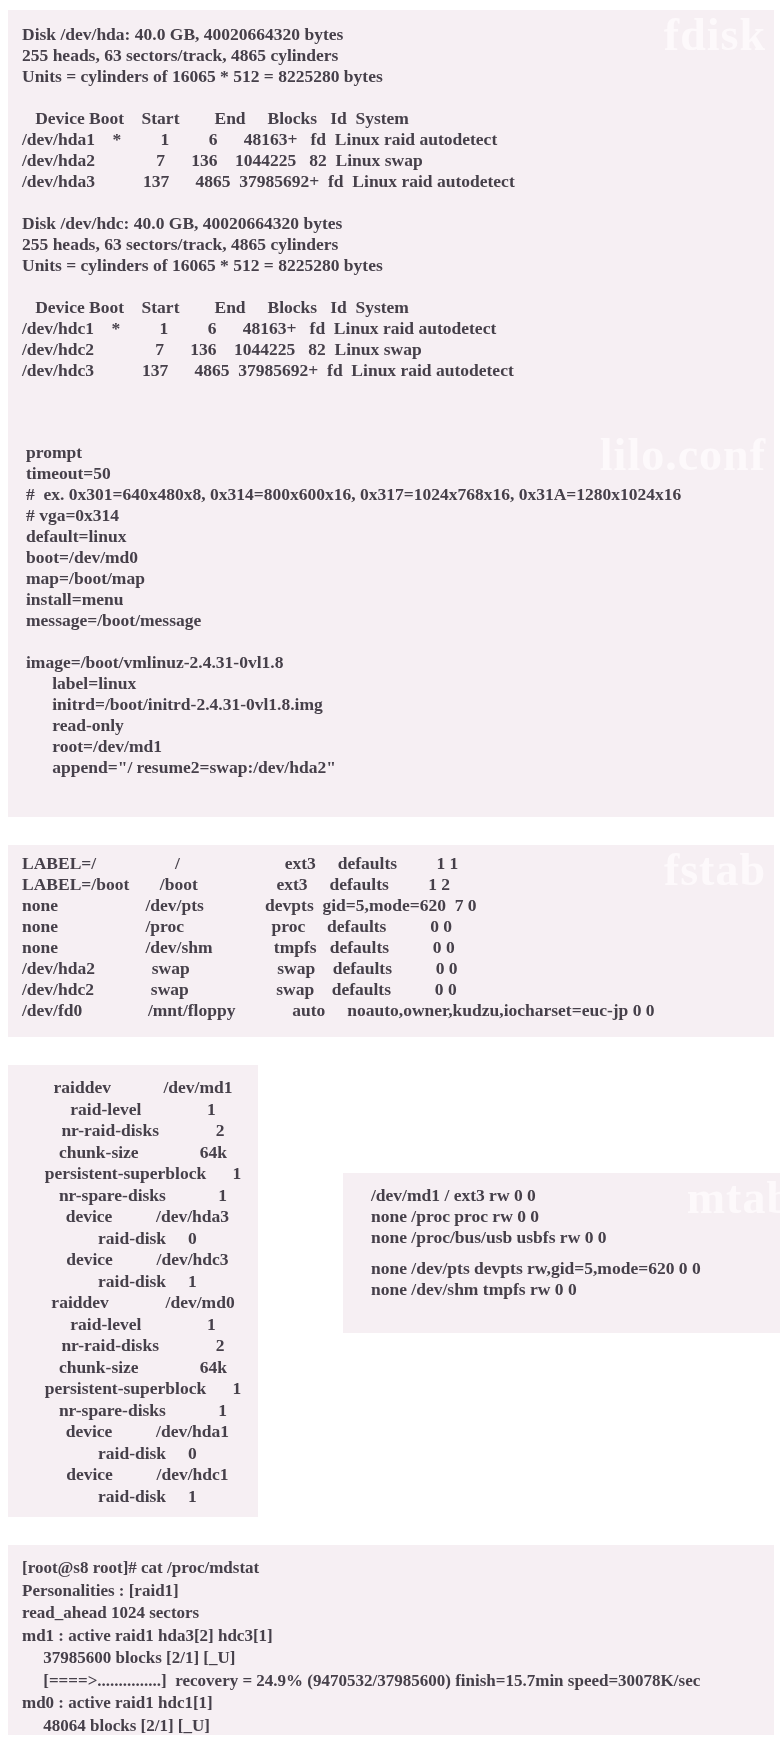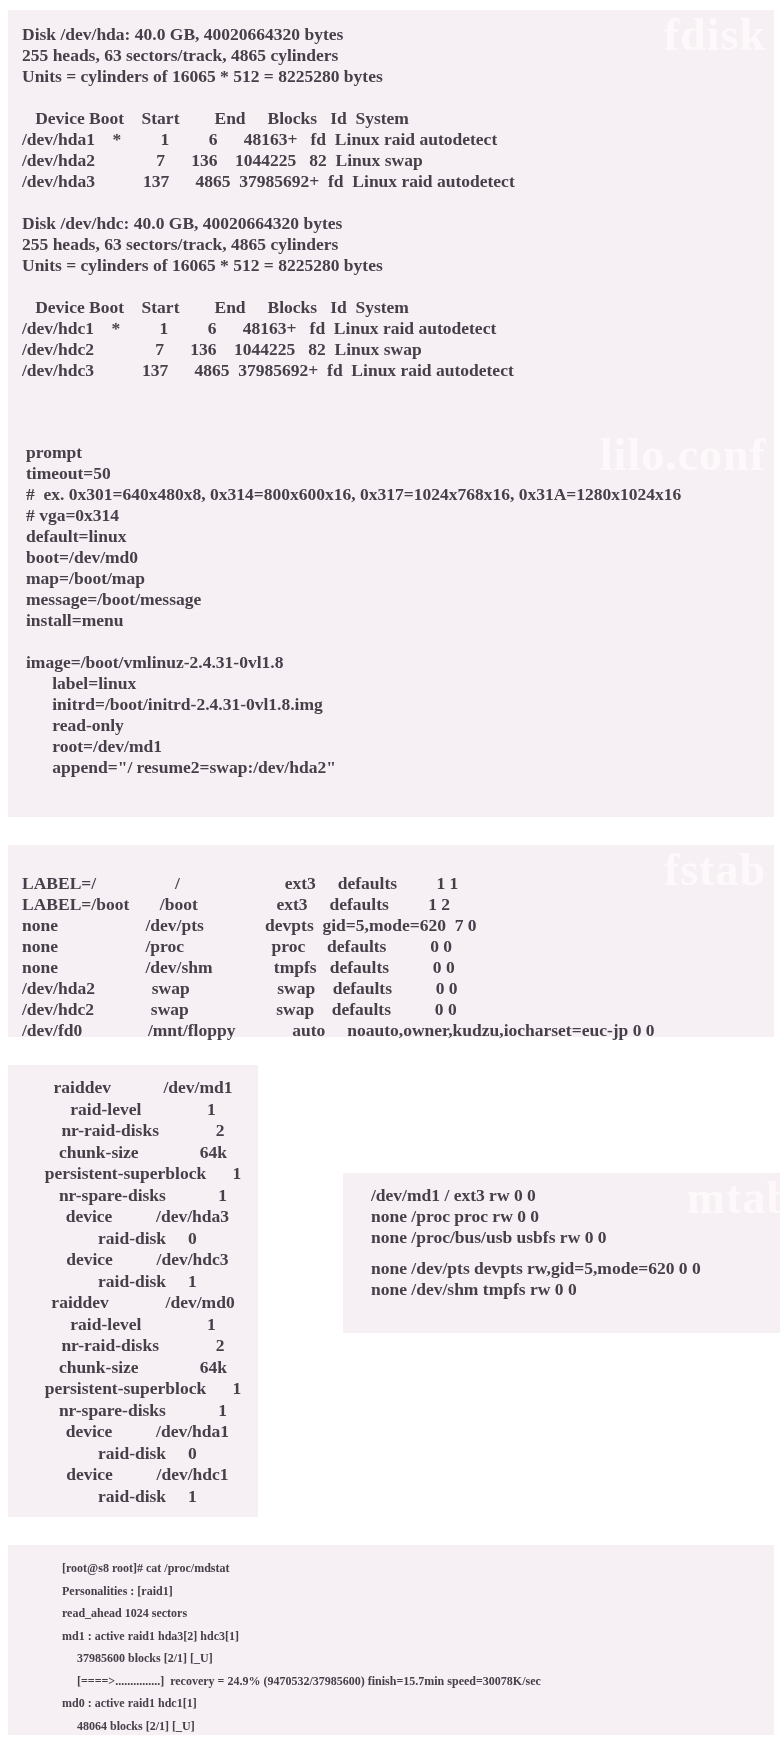--- a/index.html
+++ b/index.html
@@ -41,27 +41,27 @@
   }
   .line {
     white-space: pre;
     font-size: 17.5px;
     line-height: 21px;
     min-height: 21px;
   }
   
   .panel-fdisk   { left: 8px;   top: 10px;   width: 766px; height: 468px; padding: 14px 0 0 14px; }
   .panel-lilo    { left: 8px;   top: 430px;  width: 766px; height: 387px; padding: 12px 0 8px 18px; }
-  .panel-fstab   { left: 8px;   top: 845px;  width: 766px; height: 192px; padding: 28px 0 0 14px; }
+  .panel-fstab   { left: 8px;   top: 845px;  width: 766px; height: 192px; padding: 8px 0 0 14px; }
   .panel-raidtab { left: 8px;   top: 1065px; width: 250px; height: 452px; padding: 12px 0 0 20px; }
   .panel-raidtab .line { line-height: 21.5px; min-height: 21.5px; text-align: center; }
   .panel-mtab    { left: 322px; top: 1173px; width: 458px; height: 160px; padding: 12px 12px 0 28px; margin-left: 21px; }
   .panel-mtab .line.gap { min-height: 10px; line-height: 10px; }
   .panel-mdstat  { left: 8px;   top: 1545px; width: 766px; height: 190px; padding: 12px 0 0 14px; }
-  .panel-mdstat .line { line-height: 22.5px; min-height: 22.5px; font-size: 12px; margin-left: 40px; }
+  .panel-mdstat .line { line-height: 22.5px; min-height: 22.5px; font-size: 17px; }
 </style>
 </head>
 <body>
 
 <div class="canvas">
 
   <div class="panel panel-fdisk">
     <div class="watermark">fdisk</div>
     <div class="lines">
         <div class="line">Disk /dev/hda: 40.0 GB, 40020664320 bytes</div>
@@ -87,22 +87,22 @@
   <div class="panel panel-lilo">
     <div class="watermark">lilo.conf</div>
     <div class="lines">
         <div class="line">prompt</div>
         <div class="line">timeout=50</div>
         <div class="line">#  ex. 0x301=640x480x8, 0x314=800x600x16, 0x317=1024x768x16, 0x31A=1280x1024x16</div>
         <div class="line"># vga=0x314</div>
         <div class="line">default=linux</div>
         <div class="line">boot=/dev/md0</div>
         <div class="line">map=/boot/map</div>
+        <div class="line">install=menu</div>
         <div class="line">message=/boot/message</div>
-        <div class="line">install=menu</div>
         <div class="line gap"></div>
         <div class="line">image=/boot/vmlinuz-2.4.31-0vl1.8</div>
         <div class="line">      label=linux</div>
         <div class="line">      initrd=/boot/initrd-2.4.31-0vl1.8.img</div>
         <div class="line">      read-only</div>
         <div class="line">      root=/dev/md1</div>
         <div class="line">      append="/ resume2=swap:/dev/hda2"</div>
       </div>
   </div>
 

